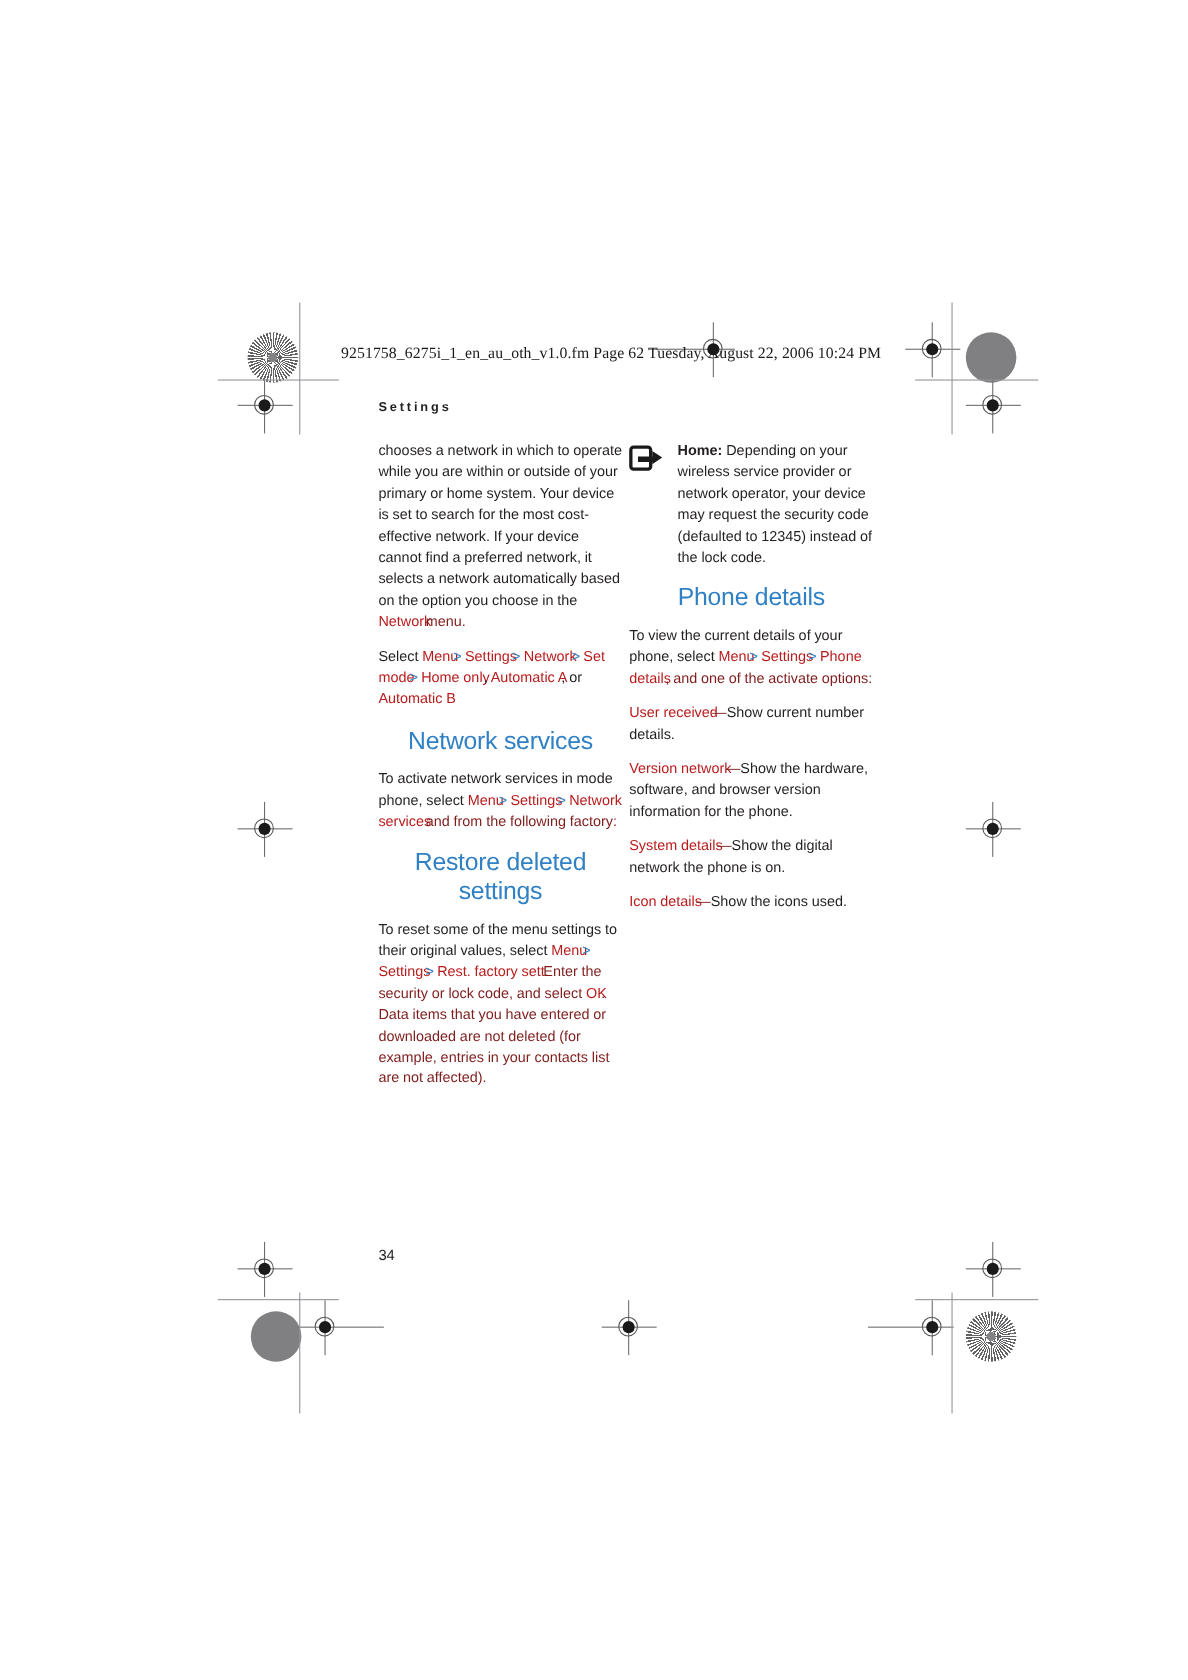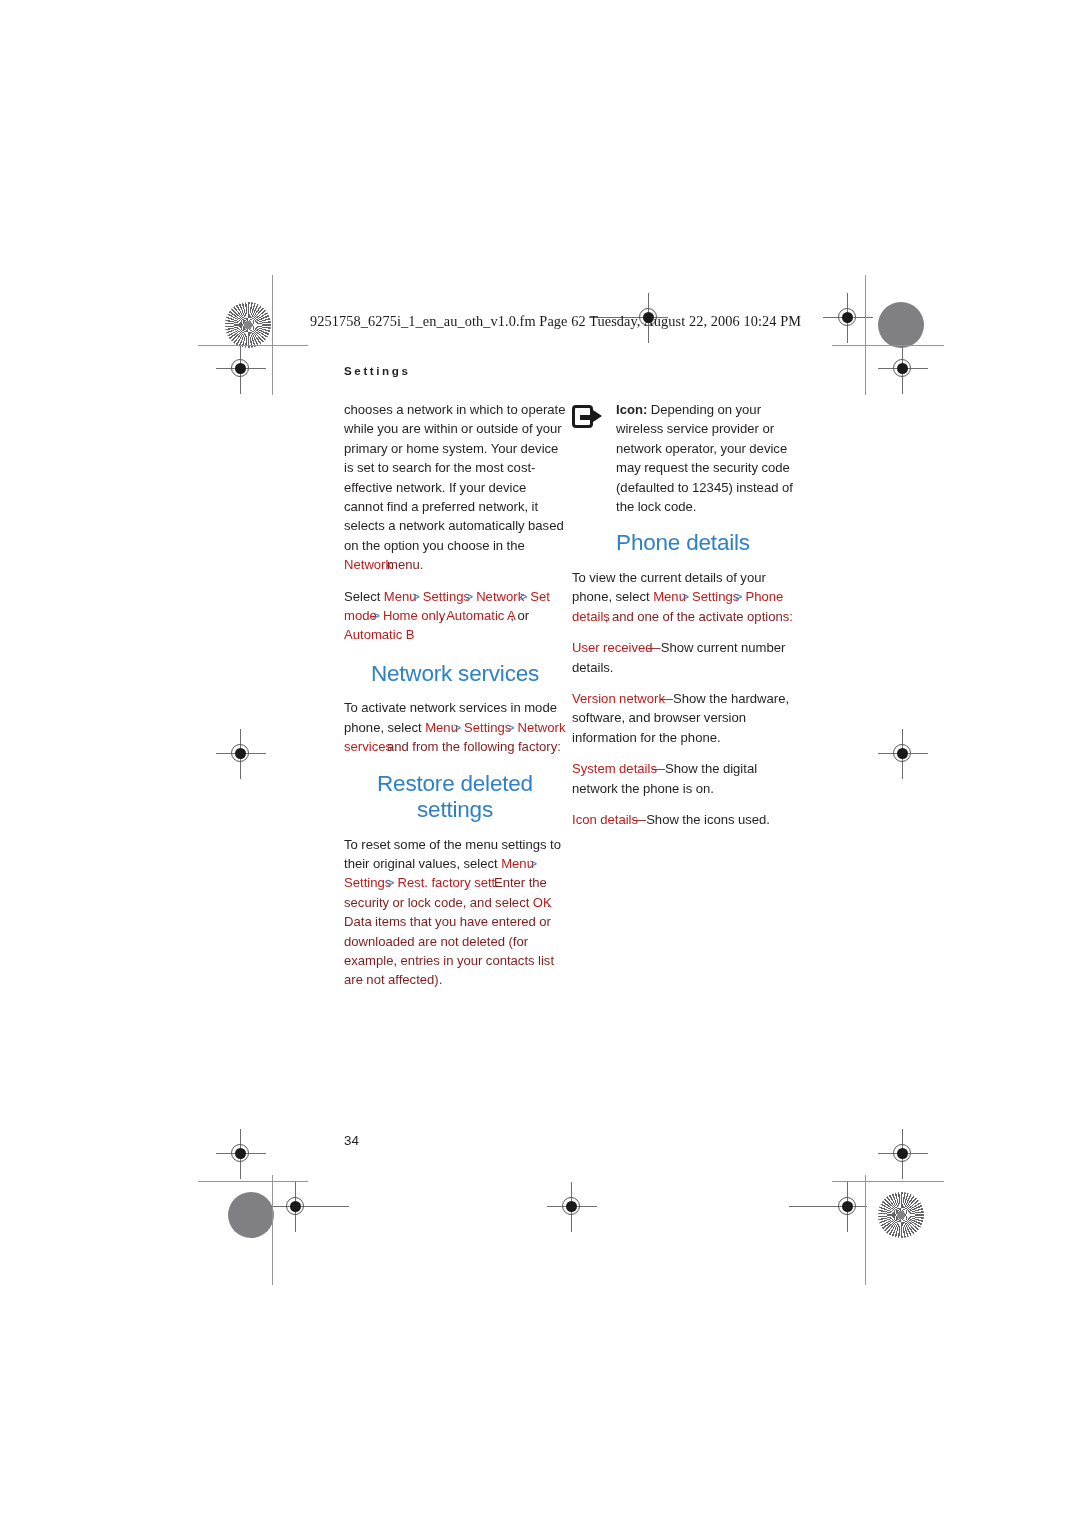--- a/index.html
+++ b/index.html
@@ -323,21 +323,21 @@
   </div>
 
   <div class="col col-right">
 
     <div class="note">
       <span class="note-icon">
         <span class="sq"></span>
           <span class="shaft"></span>
           <span class="head"></span>
       </span>
-      <p class="body tight"><span class="note-label">Icon:</span> <span>Depending on your wireless service provider or network operator, your device may request the security code (defaulted to 12345) instead of the lock code.</span></p>
+      <p class="body tight"><span class="note-label">Home:</span> <span>Depending on your wireless service provider or network operator, your device may request the security code (defaulted to 12345) instead of the lock code.</span></p>
     </div>
 
     <h2 class="sec">Phone details</h2>
 
     <p class="body"><span>To view the current details of your phone, select</span> <span class="ui">Menu</span><span class="sep">&gt;</span> <span class="ui">Settings</span><span class="sep">&gt;</span> <span class="ui">Phone details</span><span class="sep-dark">, and one of the activate options:</span></p>
 
     <p class="body"><span class="ui">User received</span><span class="sep-dark">—</span><span>Show current number details.</span></p>
 
     <p class="body"><span class="ui">Version network</span><span class="sep-dark">—</span><span>Show the hardware, software, and browser version information for the phone.</span></p>
 

